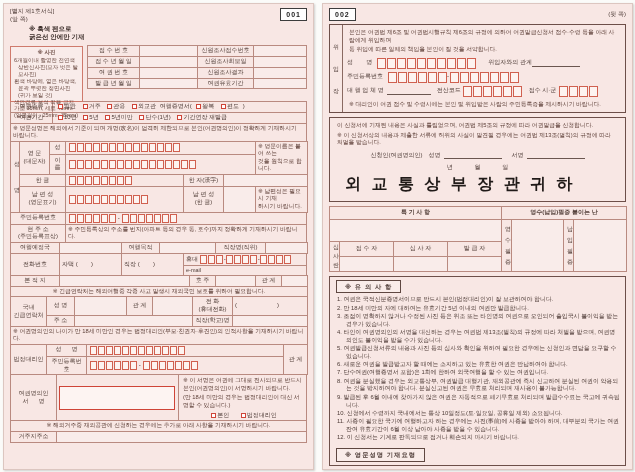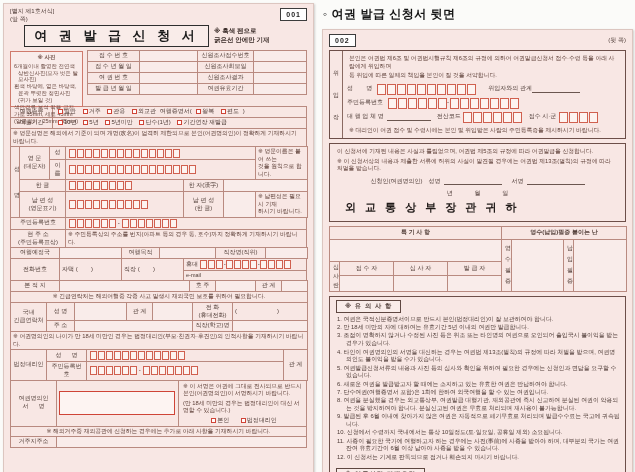--- a/index.html
+++ b/index.html
@@ -26,21 +26,21 @@
 .title-note{font-size:6.5px;font-weight:bold;color:#3a2c28;margin-left:5px;line-height:1.35}
 .photo-box{width:74px;border:1px solid #cf7a6c;background:#f9ecea;padding:2px 3px;font-size:5.5px;color:#6a4a42;margin-right:4px;height:56px}
 .photo-box .pt{text-align:center;font-weight:bold;margin-bottom:1px}
 .photo-box div.b{padding-left:4px;text-indent:-4px;line-height:1.25}
 .bigsign{border:1.6px solid #cf4437;background:#fdf4f2;height:24px;width:116px}
 .under{display:inline-block;border-bottom:1px solid #6b564f;height:7px;vertical-align:bottom}
 .box-outline{border:1.4px solid #6d4f49}
 .sec-title{display:inline-block;border:1px solid #5f4741;background:#f9ece9;padding:1.5px 8px;font-size:6.3px;font-weight:bold;margin:3px 0 3px 6px;letter-spacing:1px}
 .list{padding:0 5px 3px 7px}
 .list div{padding-left:9px;text-indent:-9px;line-height:1.32;font-size:5.9px;margin-bottom:.5px}
-.minister{font-size:11px;font-weight:bold;letter-spacing:3px;color:#201a18;padding:3px 0 3px 10px}
+.minister{font-size:16px;font-weight:bold;letter-spacing:3px;color:#201a18;padding:3px 0 3px 10px}
 .deleg{display:flex;border:1.4px solid #6d4f49;background:#f8e7e4}
 .deleg-side{width:13px;border-right:1px solid #8a6a62;display:flex;align-items:center;justify-content:center}
 .deleg-body{flex:1;padding:3px 4px}
 .dl-row{display:flex;align-items:center;margin-top:3px}
 .spec td{height:13px}
 .empty{background:#f9ecea}
 </style>
 </head>
 <body>
 
@@ -51,21 +51,20 @@
 
       <div class="row sb" style="align-items:flex-start">
         <div>
           <div>[별지 제1호서식]</div>
           <div>(앞 쪽)</div>
         </div>
         <div class="docno">001</div>
       </div>
 
       <div class="row" style="margin:1px 0 4px 14px">
-        <div class="title-box" style="max-width:185px">여 권 발 급 신 청 서</div>
         <div class="title-note">
           <div>※ 흑색 펜으로</div>
           <div>굵은선 안에만 기재</div>
         </div>
       </div>
 
       <div class="row" style="align-items:flex-start">
         <div class="photo-box">
           <div class="pt">※ 사진</div>
           <div class="b">6개월이내 촬영한 천연색 상반신사진(모자 벗은 탈모사진)</div>
@@ -377,21 +376,20 @@
           <td colspan="2" class="empty"></td>
         </tr>
       </tbody>
         </table>
 
     </div>
 
   </div>
 
   <div class="col">
-    <div class="caption">◦ 여권 발급 신청서 뒷면</div>
     <div class="paper">
 
       <div class="row sb">
         <div class="docno">002</div>
         <div>(뒷 쪽)</div>
       </div>
 
       <div class="deleg" style="margin-top:3px">
         <div class="deleg-side">
             <span class="vert" style="line-height:22px">위임장</span>

